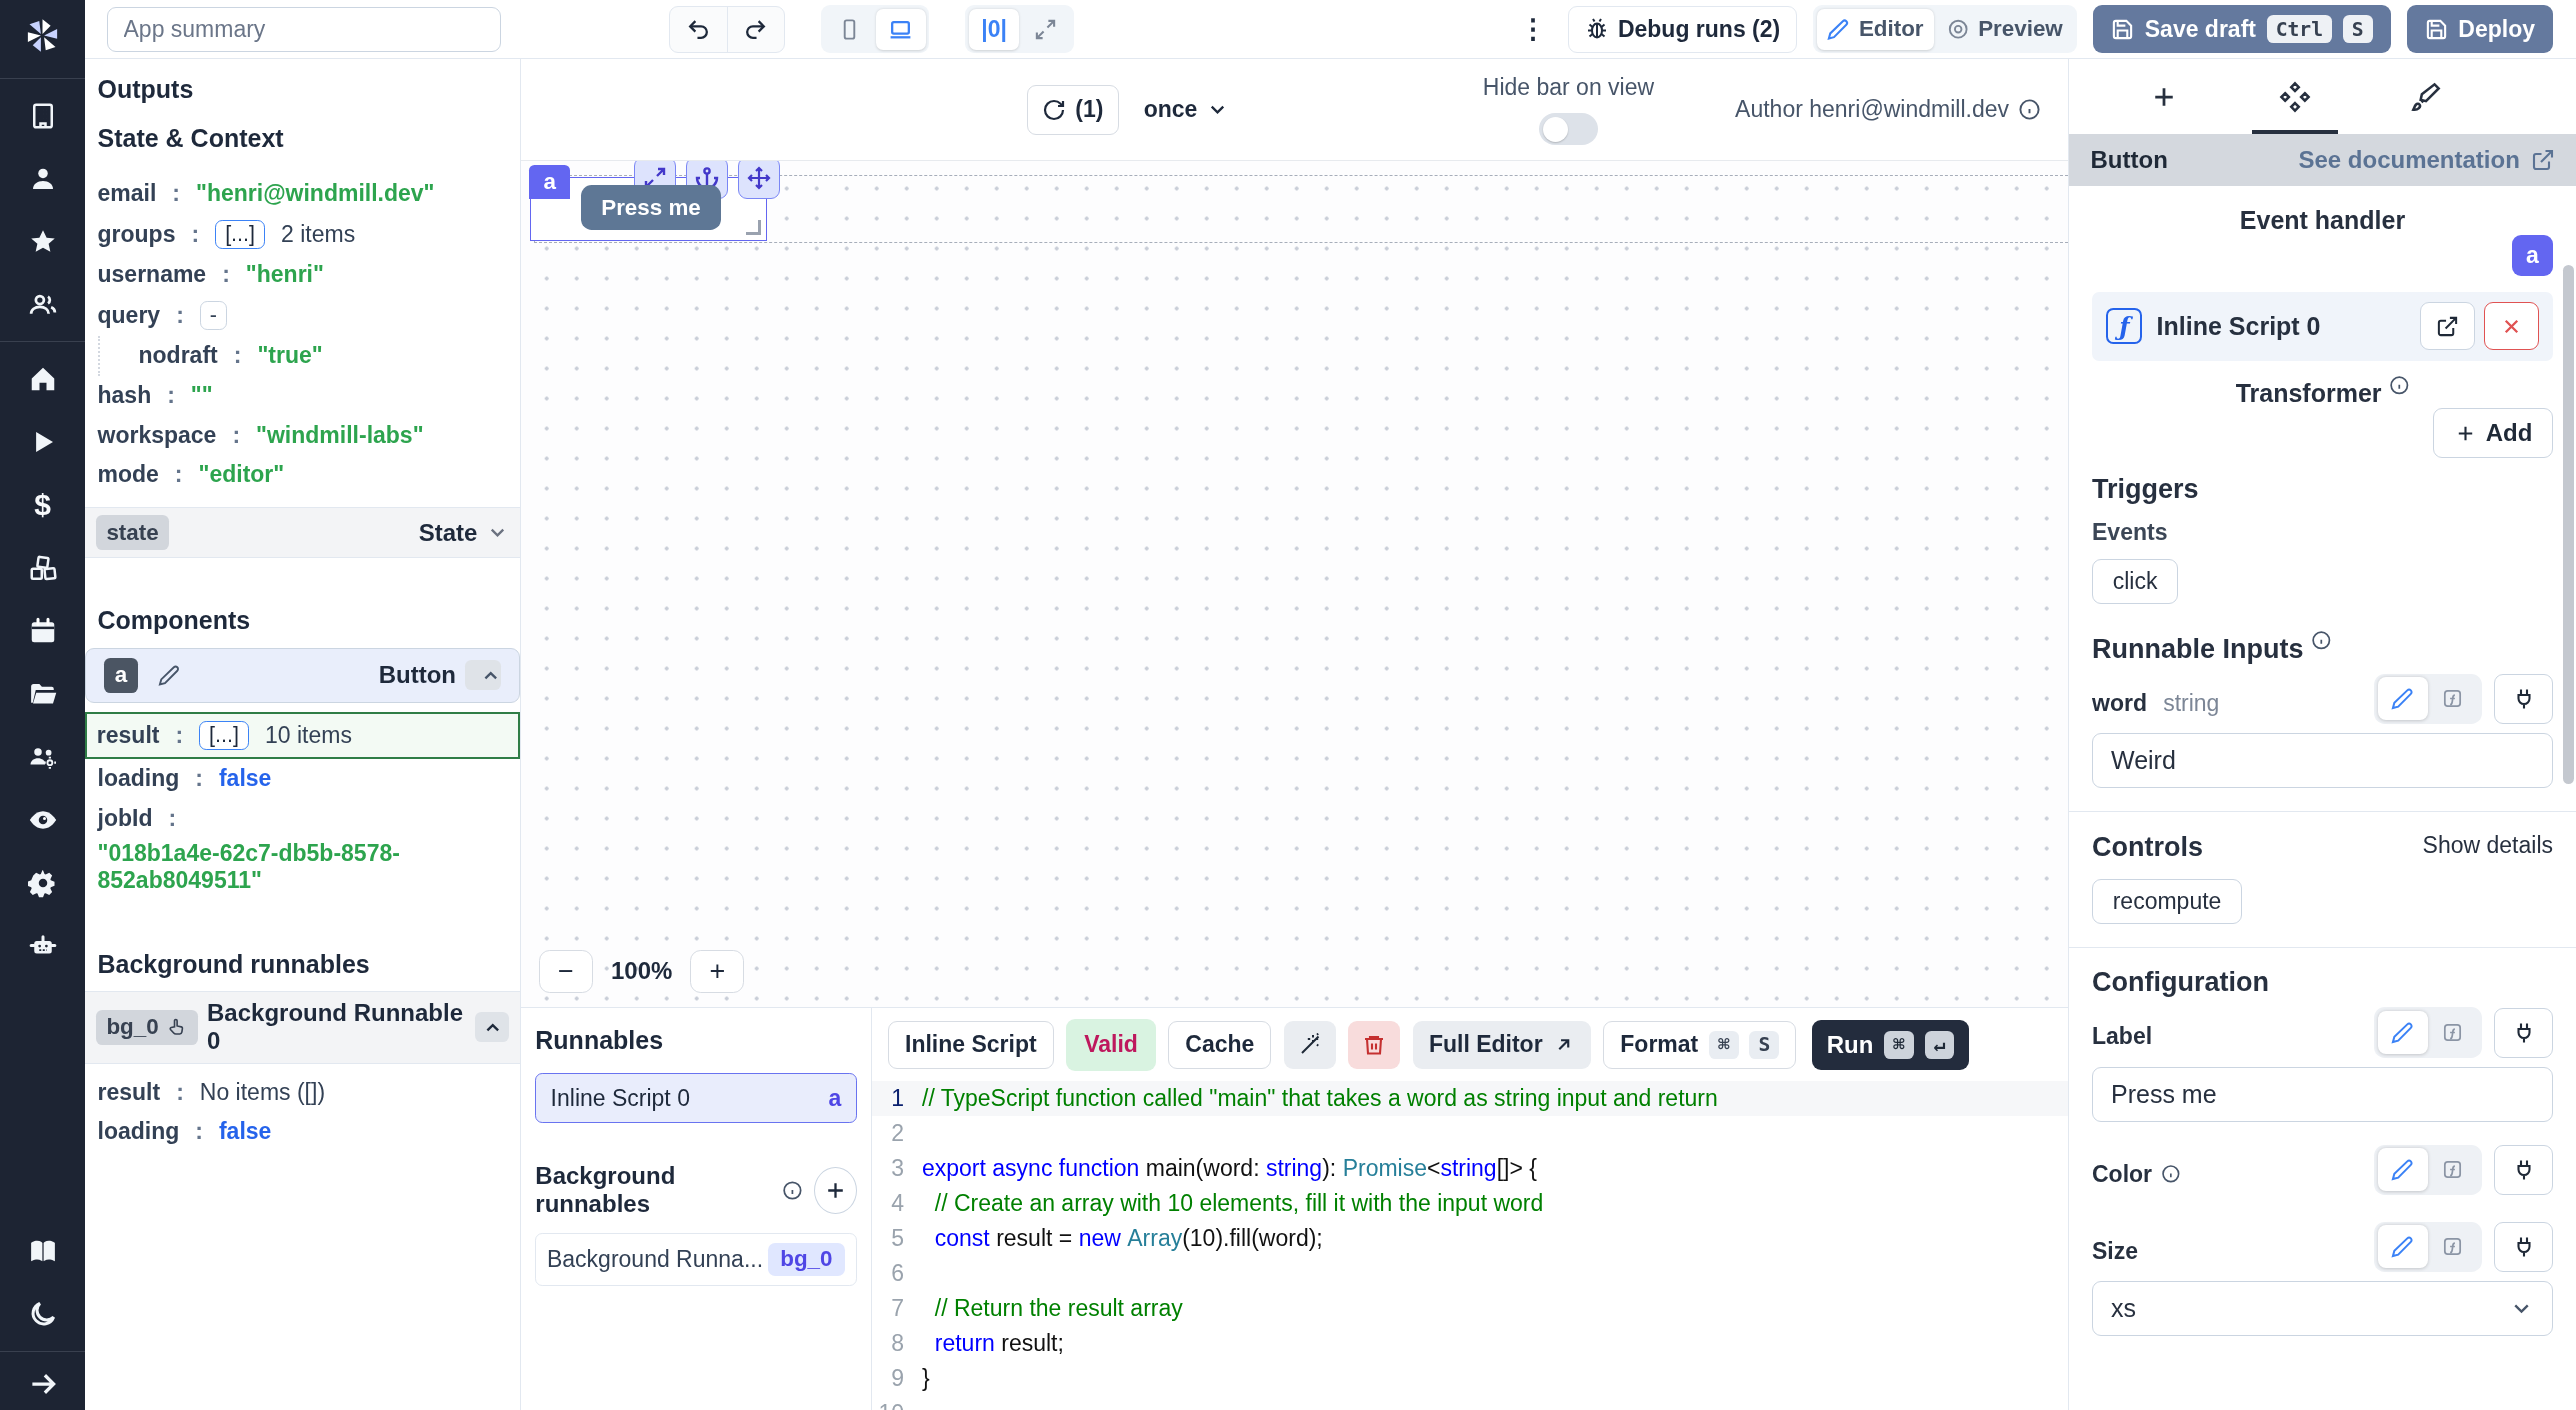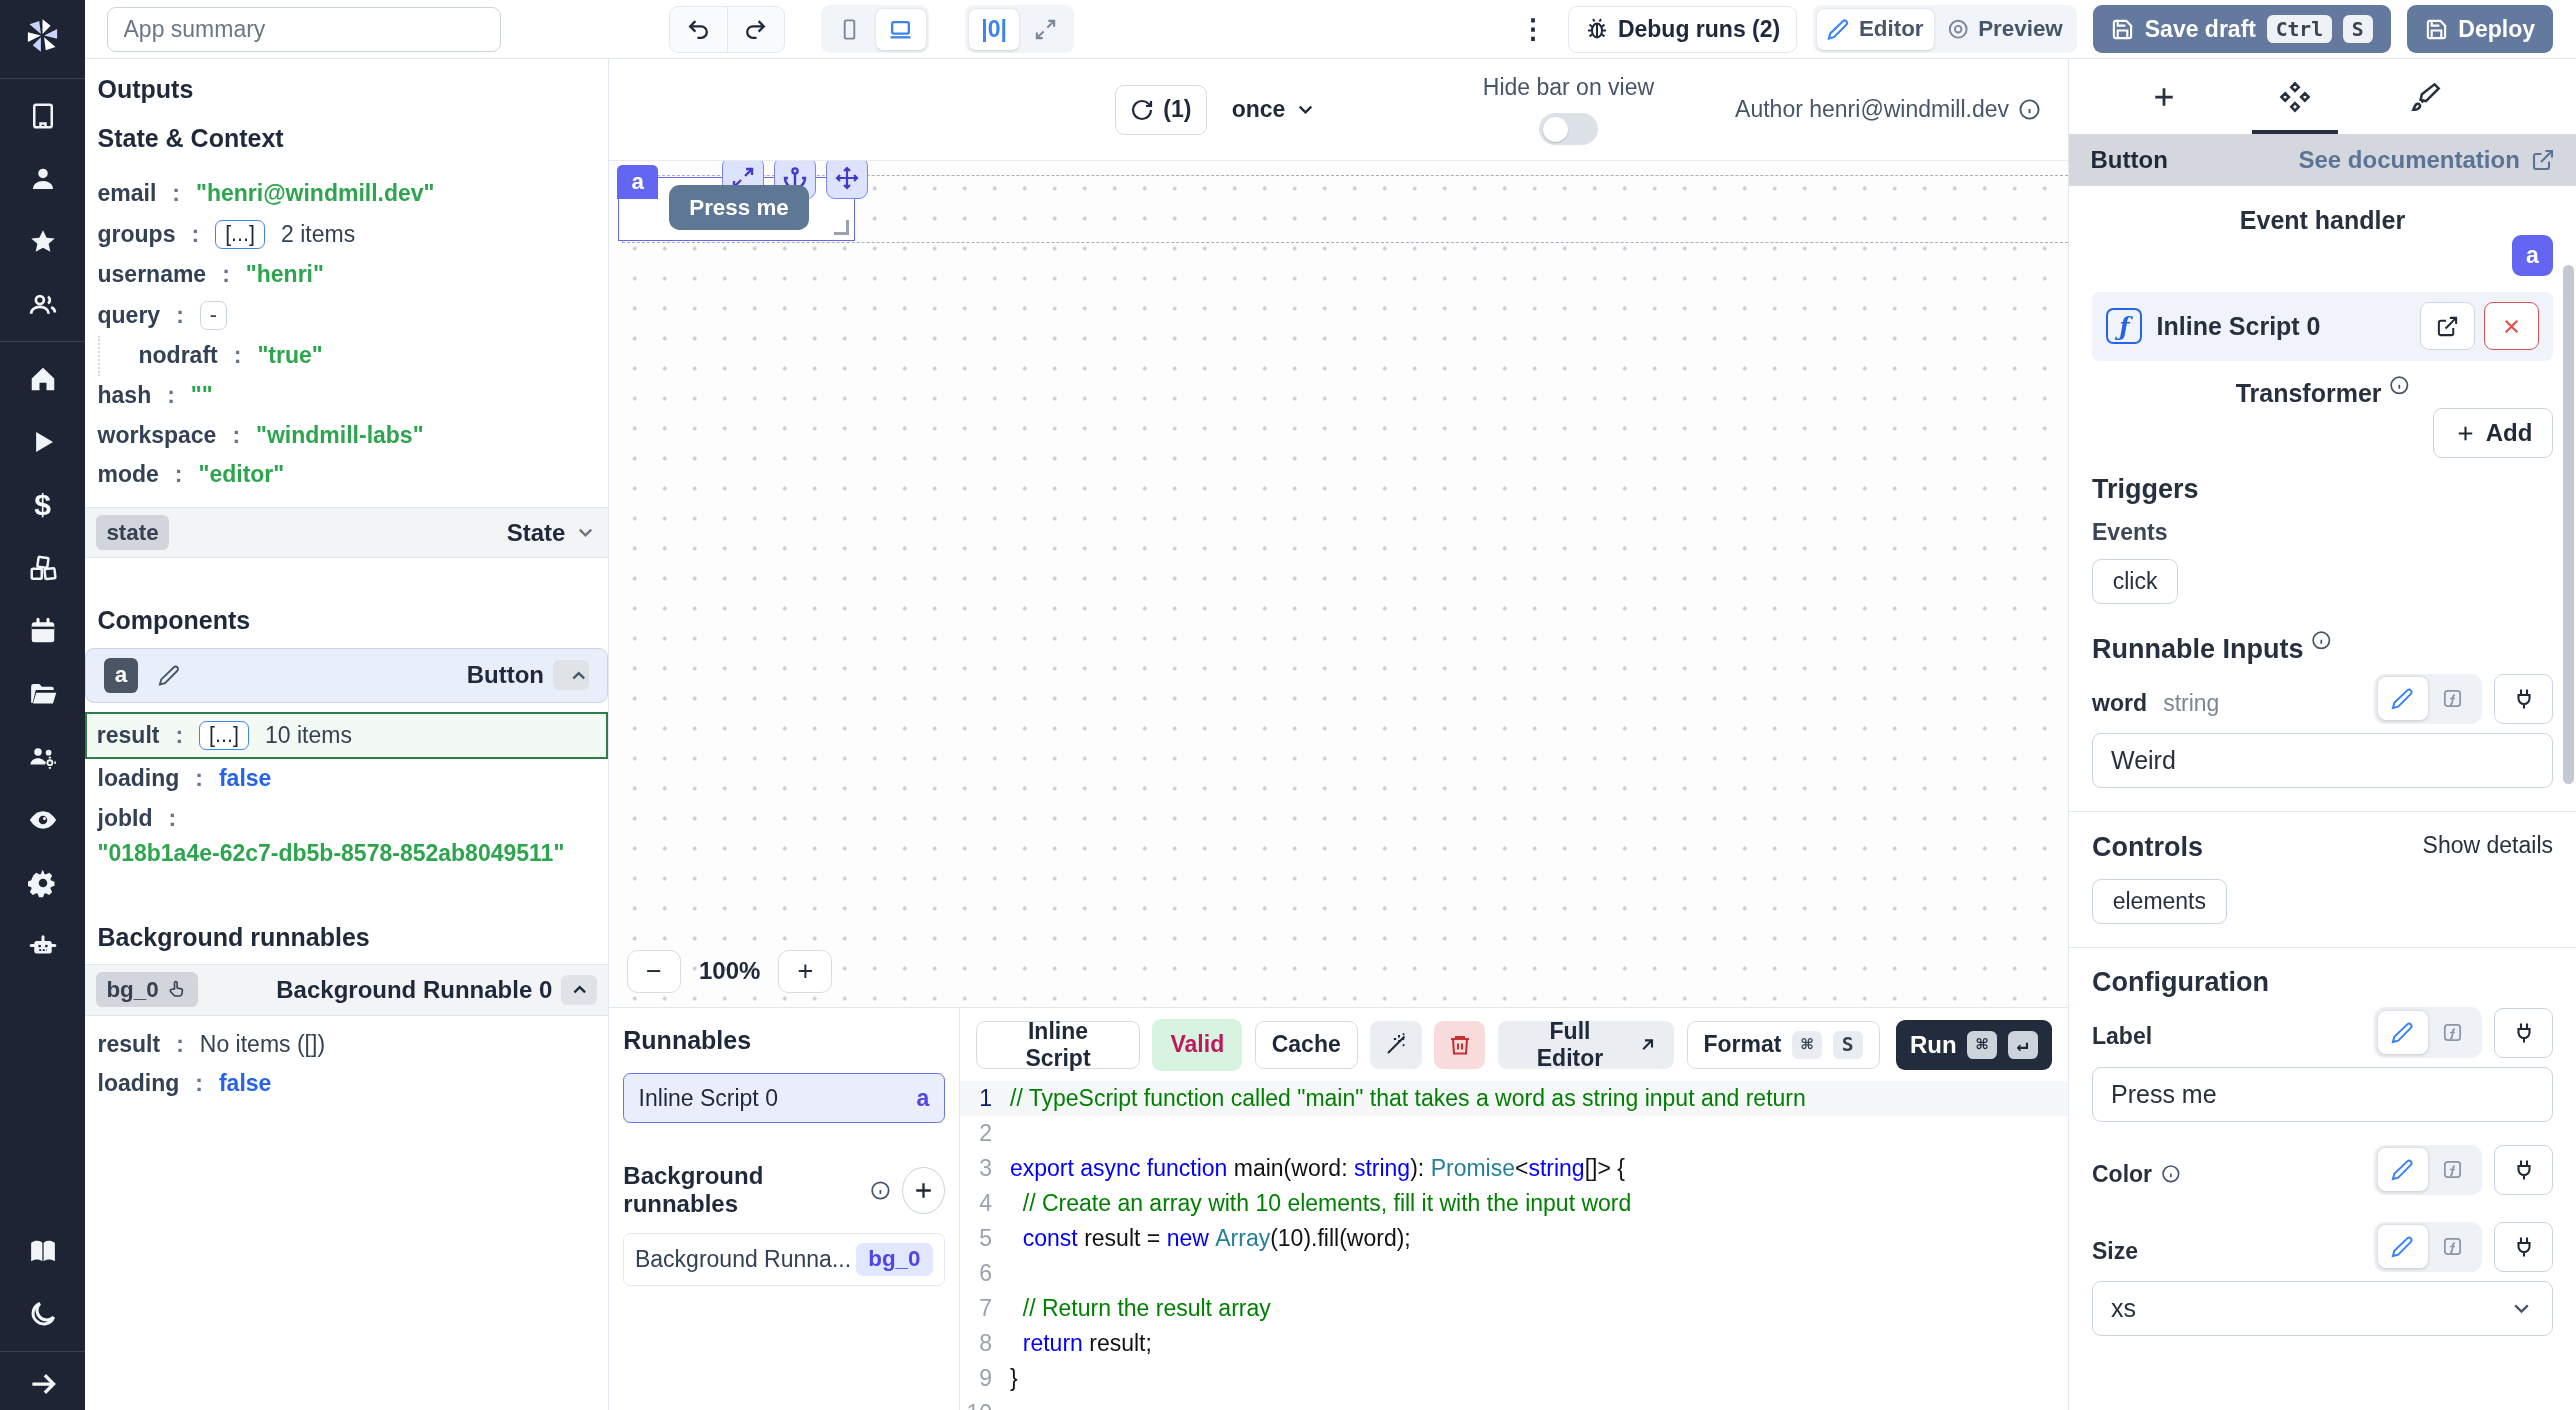--- a/index.html
+++ b/index.html
@@ -37,21 +37,21 @@
   .tb-right{margin-left:auto;display:flex;align-items:center;gap:16px;}
   .kebab{font-size:27px;color:var(--ink);letter-spacing:0;padding:0 5.4px;cursor:pointer;font-weight:bold;}
   .btn-outline{display:flex;align-items:center;gap:9px;height:47px;padding:0 16px;border:0.9px solid var(--border);border-radius:9px;background:#fff;font-size:23px;font-weight:700;color:var(--ink);cursor:pointer;}
   .btn-solid{display:flex;align-items:center;gap:10.7px;height:48px;padding:0 18px;border-radius:9px;background:var(--slateblue);color:#fff;font-size:23px;font-weight:700;cursor:pointer;border:none;}
   kbd{font-family:"DejaVu Sans Mono",monospace;background:#e9edf2;color:#374151;border-radius:6.3px;padding:2.7px 9px;font-size:19.7px;font-weight:600;}
   .btn-solid kbd{background:#eef1f5;}
 
   .content{flex:1;display:flex;min-height:0;}
 
   
-  .outputs{width:524px;flex:none;border-right:0.9px solid var(--border);overflow:hidden;display:flex;flex-direction:column;background:#fff;}
+  .outputs{width:436px;flex:none;border-right:0.9px solid var(--border);overflow:hidden;display:flex;flex-direction:column;background:#fff;}
   .outputs-inner{padding:16px 0 0;}
   .o-title{font-size:25px;font-weight:700;padding:0 12.5px;margin-bottom:19.7px;}
   .o-search{margin:0 12.5px 23px;width:calc(100% - 25px);height:48px;border:0.9px solid var(--border2);border-radius:9px;padding:0 14.3px;font-size:23px;color:var(--ink2);outline:none;}
   .o-search::placeholder{color:#8b95a5;}
   .o-section-title{font-size:25px;font-weight:700;padding:0 12.5px;margin:7.2px 0 12.5px;}
   .o-head{display:flex;align-items:center;background:var(--headgray);border-top:0.9px solid var(--border);border-bottom:0.9px solid var(--border);padding:7.2px 10.7px;gap:9px;cursor:pointer;}
   .o-head.sel{background:#e9eefb;}
   .o-badge{background:#d2d6dc;color:#374151;font-size:22.4px;font-weight:700;border-radius:6.3px;padding:4.5px 10.7px;display:inline-flex;align-items:center;gap:7.2px;}
   .o-badge.dark{background:#4b5563;color:#fff;}
   .o-head-label{margin-left:auto;font-size:24px;font-weight:700;color:var(--ink);display:flex;align-items:center;gap:9px;}
@@ -746,21 +746,21 @@
                 </span>
             </span>
           </div>
           <input class="txt-input" value="Weird" style="">
 
           <div class="divider"></div>
           <div class="ctl-row">
             <span class="sec-title" style="font-size:27px;">Controls</span>
             <span class="show-details">Show details</span>
           </div>
-          <span class="chip">elements</span>
+          <span class="chip">recompute</span>
 
           <div class="divider"></div>
           <div class="sec-title" style="font-size:27px;margin-bottom:5.4px;">Configuration</div>
 
           <div class="field-row">
             <span class="field-label">Label</span>
             <span class="field-ctls">
               <span class="pf-seg">
                 <span class="pf-btn active">
                     <svg width="23" height="23" viewBox="0 0 24 24" fill="none" stroke="currentColor" stroke-width="2.1">

